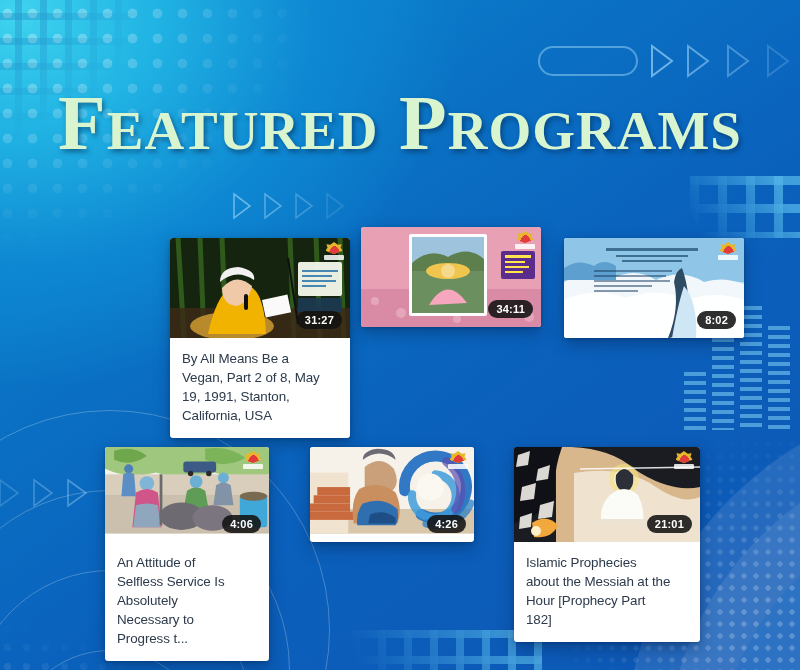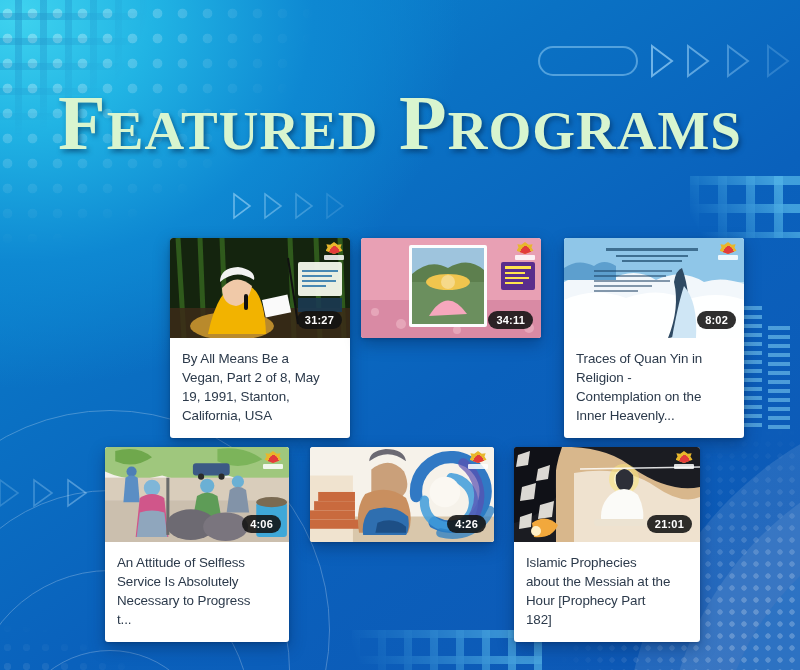--- a/index.html
+++ b/index.html
@@ -146,21 +146,21 @@
     line-height: 19px;
     padding: 11px 28px 13px 12px;
     font-weight: 400;
     letter-spacing: -.1px;
   }
 
   
   .r1 { width: 180px; }
   .r1 .thumb { height: 100px; }
   
-  .r2 { width: 184px; }
+  .r2 { width: 164px; }
   .r2 .thumb { height: 95px; }
 </style>
 </head>
 <body>
 
 <div id="stage">
 
   <div class="deco dots-tl"></div>
   <div class="deco squares-tl"></div>
   <div class="deco dots-bl"></div>
@@ -290,21 +290,21 @@
       </svg>
       <div class="logo-badge">
         <div class="mark"></div>
           <div class="bar"></div>
       </div>
       <div class="duration">31:27</div>
     </div>
     <div class="card-title">By All Means Be a Vegan, Part 2 of 8, May 19, 1991, Stanton, California, USA</div>
   </div>
 
-  <div class="card r1" style="left:361px; top:238px;">
+  <div class="card r1" style="left:361px; top:227px;">
     <div class="thumb">
       <svg class="thumb-art" viewBox="0 0 180 100" preserveAspectRatio="none">
         <rect width="180" height="100" fill="#e8a0b4"></rect>
         <rect y="62" width="180" height="38" fill="#d98aa4"></rect>
         <g fill="#f0b9c8" opacity=".6">
           <circle cx="14" cy="74" r="4"></circle>
             <circle cx="40" cy="86" r="5"></circle>
             <circle cx="150" cy="78" r="4"></circle>
           <circle cx="168" cy="90" r="5"></circle>
             <circle cx="96" cy="92" r="4"></circle>
@@ -354,21 +354,20 @@
             <rect x="30" y="47" width="58" height="2"></rect>
           <rect x="30" y="52" width="44" height="2"></rect>
         </g>
       </svg>
       <div class="logo-badge">
         <div class="mark"></div>
           <div class="bar"></div>
       </div>
       <div class="duration">8:02</div>
     </div>
-    <div class="card-title">Traces of Quan Yin in Religion - Contemplation on the Inner Heavenly...</div>
   </div>
 
   <div class="card r2" style="left:105px; top:447px;">
     <div class="thumb">
       <svg class="thumb-art" viewBox="0 0 180 95" preserveAspectRatio="none">
         <rect width="180" height="95" fill="#f4f1ea"></rect>
         <path d="M0 0 h180 v30 q-30 8 -60 -2 q-34 10 -64 0 q-30 8 -56 -4z" fill="#8fc06a" opacity=".85"></path>
         <path d="M10 4 q22 -6 36 6 q-18 12 -36 4z" fill="#6fa84c"></path>
         <path d="M110 2 q26 -4 44 10 q-22 12 -44 2z" fill="#7cb45a"></path>
         <rect y="30" width="180" height="22" fill="#d9cdbb"></rect>

